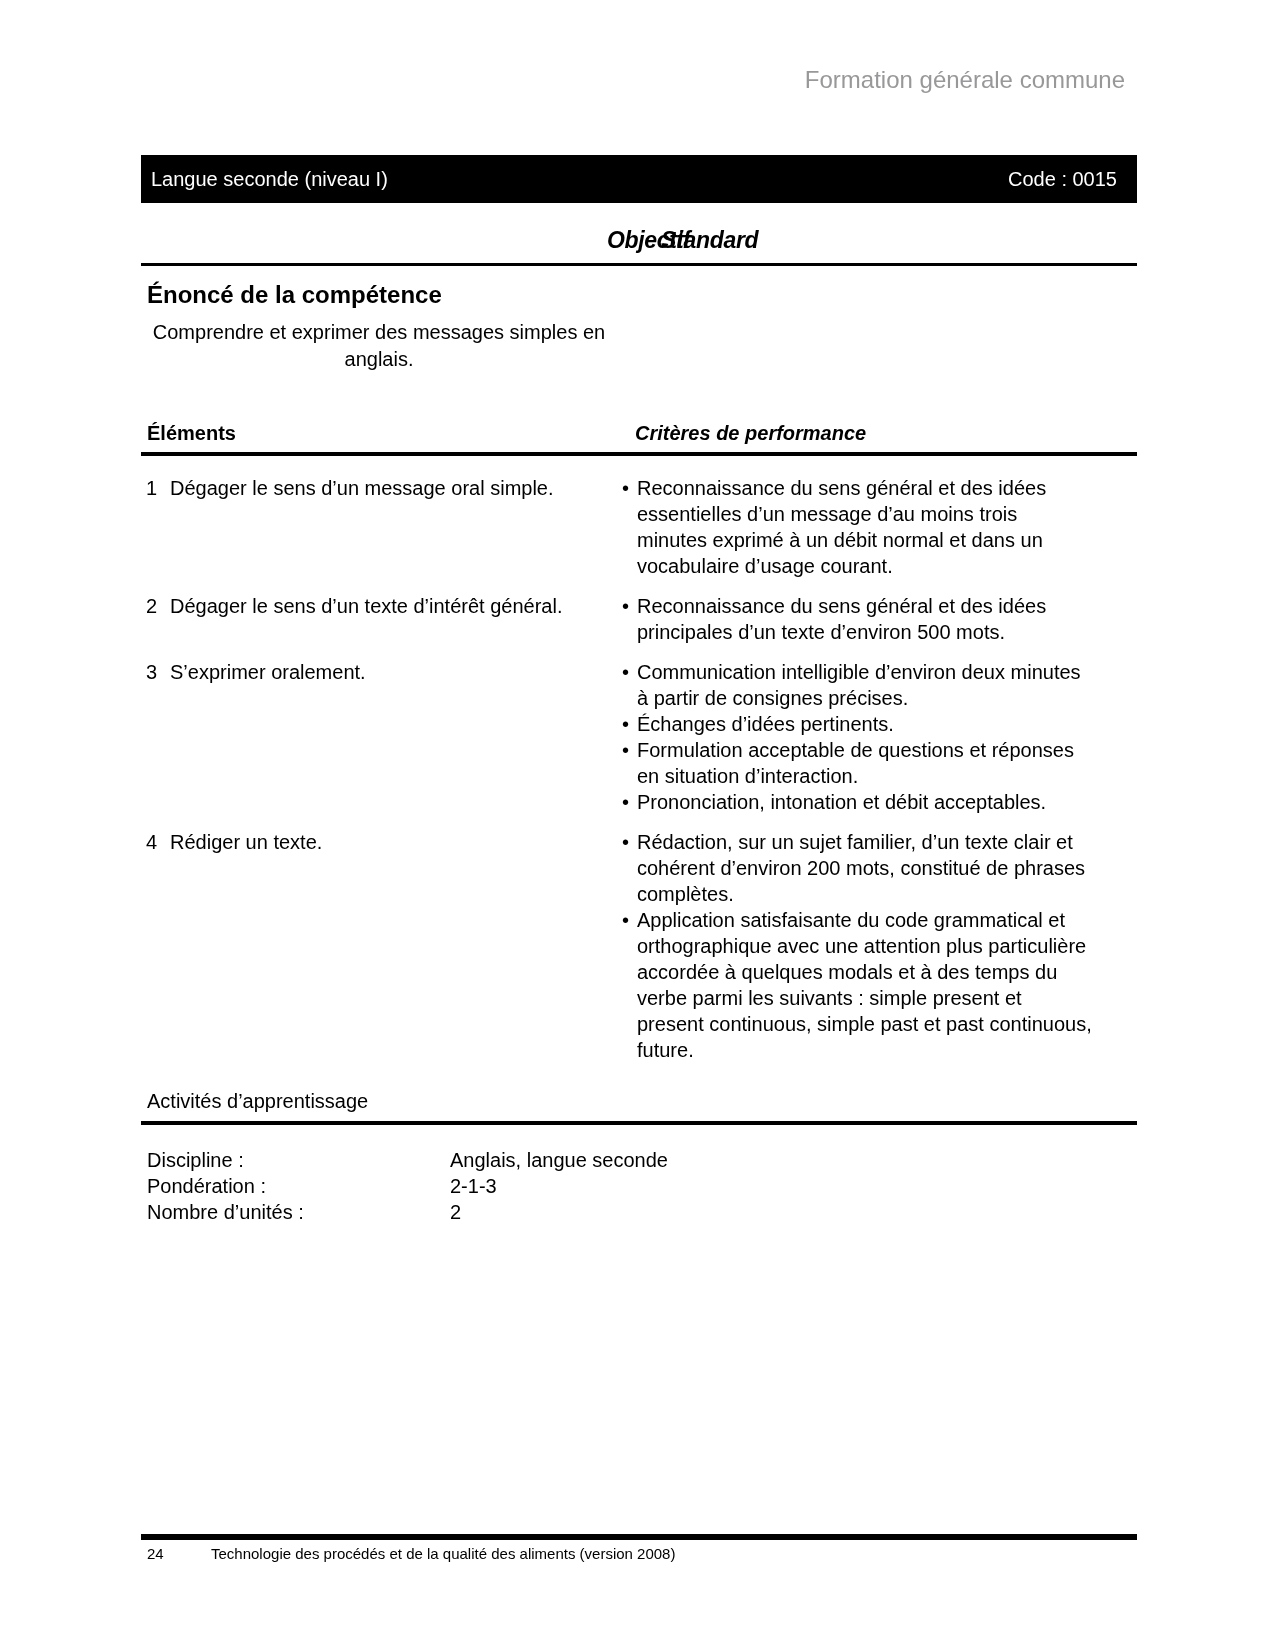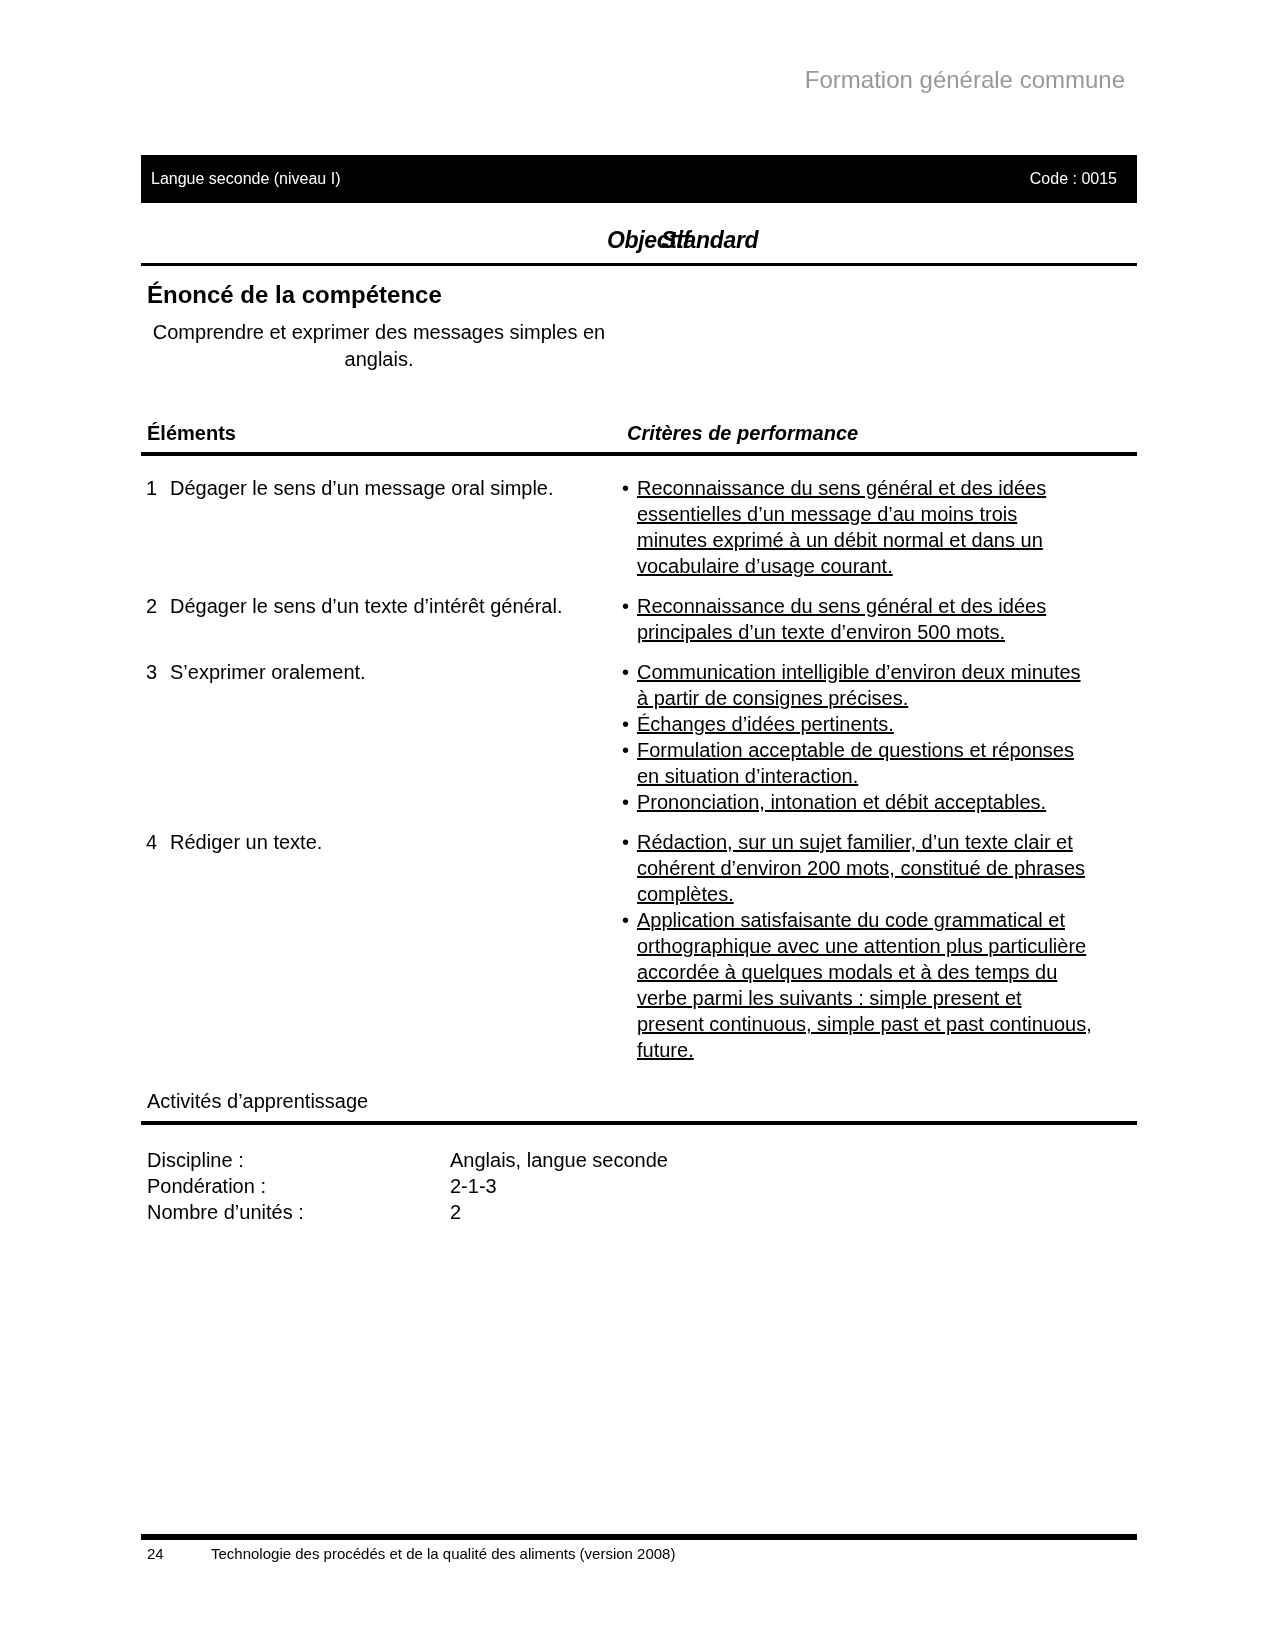--- a/index.html
+++ b/index.html
@@ -23,21 +23,21 @@
     color:#98989a;
     font-size:24px;
     line-height:23px;
   }
   
   .title-bar {
     margin-top:64px;
     height:48px;
     background:#000;
     color:#fff;
-    font-size:16px;
+    font-size:20px;
     display:flex;
     align-items:center;
     justify-content:space-between;
     padding:0 20px 0 10px;
   }
   
   .obj-std {
     position:relative;
     margin-top:24px;
     padding-bottom:10px;
@@ -70,41 +70,41 @@
   
   .table-heads {
     margin-top:49px;
     display:grid;
     grid-template-columns:481px 1fr;
     font-weight:bold;
     font-size:20px;
     line-height:23px;
     padding-bottom:7px;
     border-bottom:4.5px solid #000;
+    gap:8px;
   }
   .table-heads .lh { padding-left:6px; }
   .table-heads .rh { padding-left:5px;font-style:italic; }
 
   .items { margin-top:19px; }
   .item-row {
     display:grid;
     grid-template-columns:481px 1fr;
     margin-bottom:14px;
     font-size:20px;
     line-height:26px;
   }
   .item-left { display:flex; align-items:flex-start; }
   .item-num { flex:0 0 29px; padding-left:5px; }
   .item-text { width:450px; }
   .crit-list { list-style:none; }
   .crit-list li {
     position:relative;
     padding-left:15px;
     width:470px;
-    text-decoration:underline;
   }
   .crit-list li::before {
     content:"\2022";
     position:absolute;
     left:0; top:0;
   }
   
   .activities-head {
     margin-top:27px;
     padding-left:6px;

